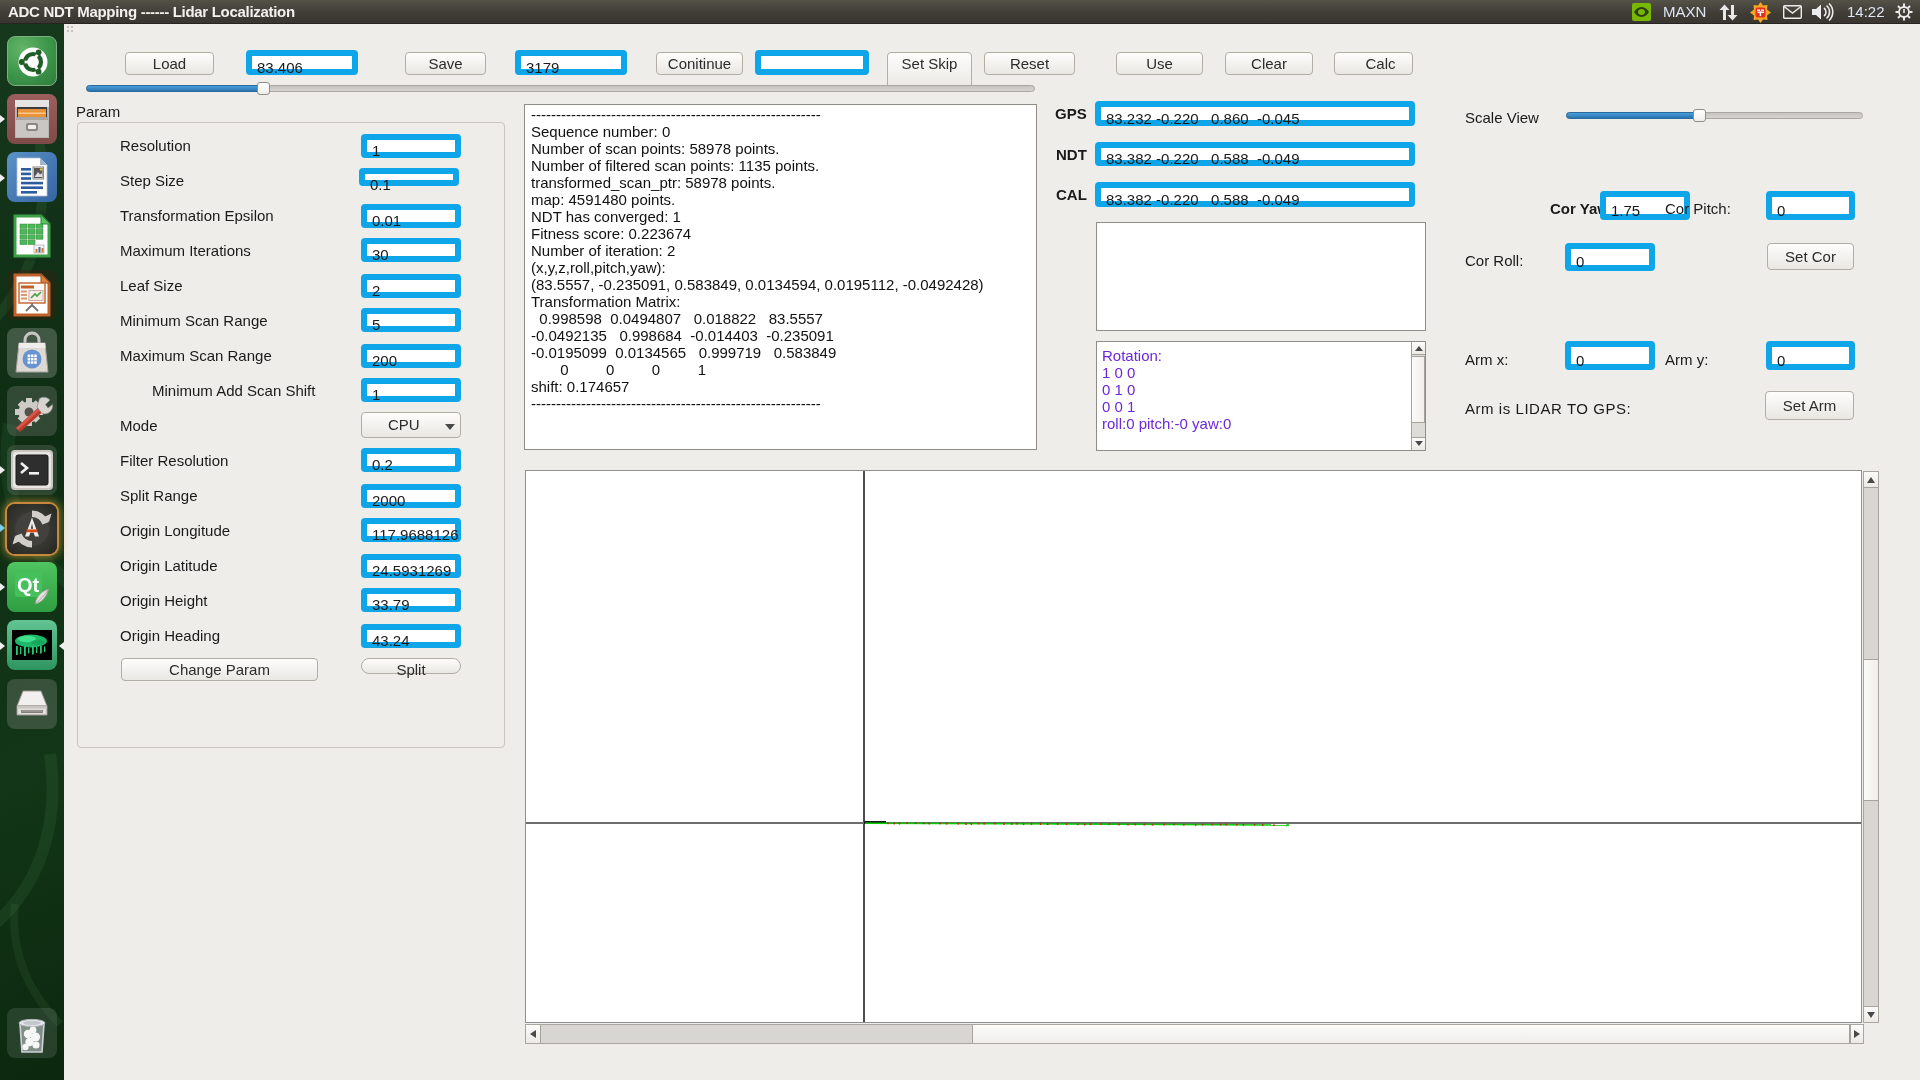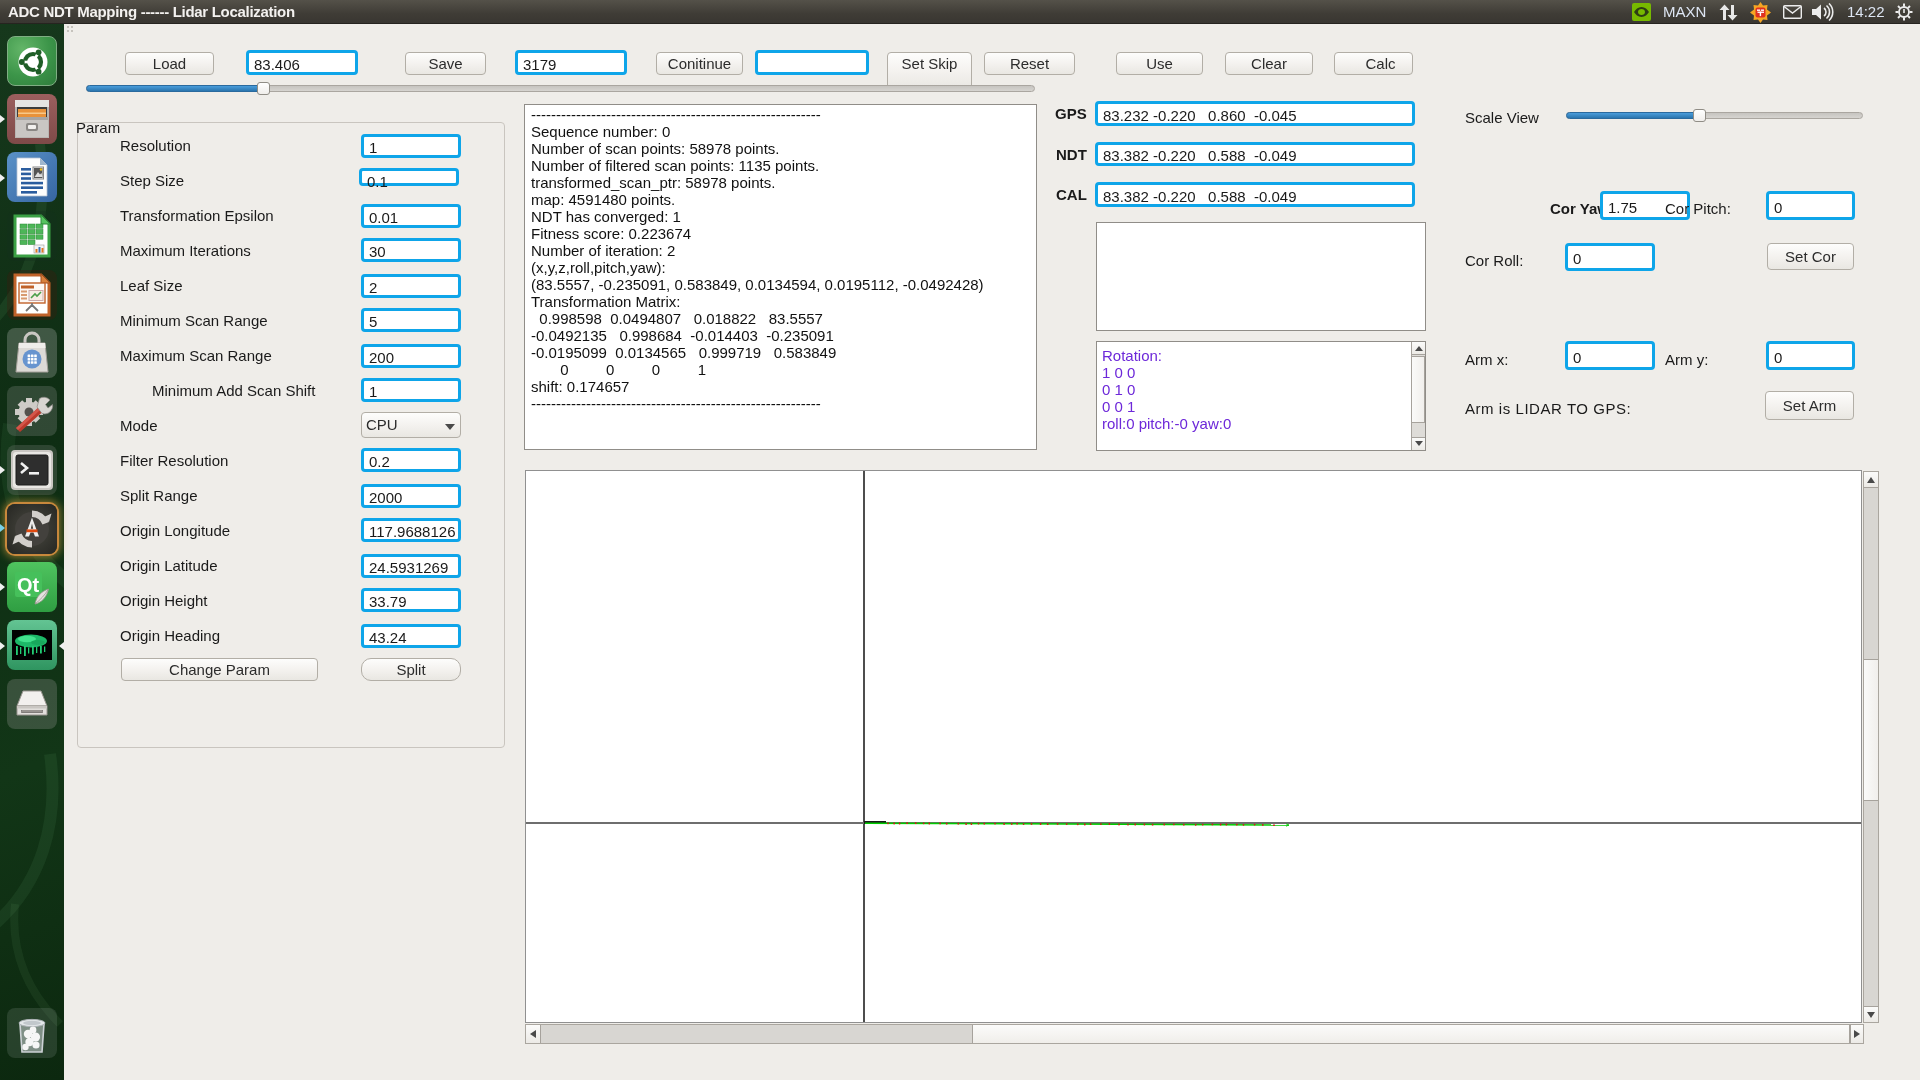--- a/index.html
+++ b/index.html
@@ -10,21 +10,21 @@
 #panel { left:0; top:0; width:1920px; height:24px; background:linear-gradient(#545149,#3f3c36 60%,#393631); border-bottom:1px solid #262420; }
 #title { left:8px; top:3px; font-size:15px; font-weight:bold; color:#f3f1ef; letter-spacing:-0.3px; }
 .tray { color:#dde5f2; font-size:15px; top:3px; }
 
 #launcher { left:0; top:24px; width:64px; height:1056px; background:linear-gradient(160deg,#16381c 0%,#0e2d13 40%,#123617 70%,#0c280f 100%); }
 .tile { position:absolute; left:7px; width:50px; height:50px; border-radius:8px; }
 .larrow { position:absolute; left:0; width:0; height:0; border-top:4px solid transparent; border-bottom:4px solid transparent; border-left:5px solid #f0f0f0; }
 .rarrow { position:absolute; left:59px; width:0; height:0; border-top:4px solid transparent; border-bottom:4px solid transparent; border-right:5px solid #f0f0f0; }
 
 .btn { position:absolute; background:linear-gradient(#fdfdfc,#f4f2ef 50%,#e9e7e2); border:1px solid #b2aea6; border-radius:4px; font-size:15px; color:#2c2c2c; text-align:center; }
-.field { position:absolute; background:#fff; border:3px solid #0ea5e9; border-radius:4px; font-size:15px; color:#1a1a1a; padding-left:5px; }
+.field { position:absolute; background:#fff; border:6px solid #0ea5e9; border-radius:4px; font-size:15px; color:#1a1a1a; padding-left:5px; }
 .lbl { position:absolute; font-size:15px; color:#1a1a1a; white-space:nowrap; }
 .whitebox { position:absolute; background:#fff; border:1px solid #908d88; }
 </style>
 </head>
 <body>
 <div id="panel" class="abs"></div>
 <div id="title" class="abs">ADC NDT Mapping ------ Lidar Localization</div>
 <div id="launcher" class="abs">
 <svg width="64" height="1056" viewBox="0 0 64 1056" style="position:absolute;left:0;top:0">
 <path d="M -10 300 C 30 260 50 200 40 120" stroke="rgba(120,200,130,0.10)" stroke-width="10" fill="none"></path>
@@ -50,54 +50,54 @@
 <div class="btn" style="left:984px; top:52px; width:91px; height:23px; line-height:21px;">Reset</div>
 <div class="btn" style="left:1116px; top:52px; width:87px; height:23px; line-height:21px;">Use</div>
 <div class="btn" style="left:1225px; top:52px; width:88px; height:23px; line-height:21px;">Clear</div>
 <div class="btn" style="left:1334px; top:52px; width:79px; height:23px; line-height:21px;padding-left:14px;">Calc</div>
 
 <div class="abs" style="left:86px; top:85px; width:949px; height:7px; background:linear-gradient(#c6c4c0,#d6d4d0); border:1px solid #aaa6a0; border-radius:4px;"></div>
 <div class="abs" style="left:86px; top:85px; width:178px; height:7px; background:linear-gradient(#4a9ddb,#2a75ae); border:1px solid #2a6a9e; border-radius:4px;"></div>
 <div class="abs" style="left:257px; top:82px; width:13px; height:13px; background:linear-gradient(#ffffff,#f0eeeb); border:1px solid #908d86; border-radius:3px;"></div>
 
 <div class="abs" style="left:77px; top:122px; width:428px; height:626px; border:1px solid #c9c5bf; border-radius:4px;"></div>
-<div class="lbl" style="left:76px; top:103px;margin-top:16px;">Param</div>
+<div class="lbl" style="left:76px; top:103px;">Param</div>
 <div class="lbl" style="left:120px; top:137px;">Resolution</div>
 <div class="field" style="left:361px; top:134px; width:100px; height:24px; line-height:22px;">1</div>
 <div class="lbl" style="left:120px; top:172px;">Step Size</div>
 <div class="field" style="left:359px; top:168px; width:100px; height:18px; line-height:22px;">0.1</div>
 <div class="lbl" style="left:120px; top:207px;">Transformation Epsilon</div>
 <div class="field" style="left:361px; top:204px; width:100px; height:24px; line-height:22px;">0.01</div>
 <div class="lbl" style="left:120px; top:242px;">Maximum Iterations</div>
 <div class="field" style="left:361px; top:238px; width:100px; height:24px; line-height:22px;">30</div>
 <div class="lbl" style="left:120px; top:277px;">Leaf Size</div>
 <div class="field" style="left:361px; top:274px; width:100px; height:24px; line-height:22px;">2</div>
 <div class="lbl" style="left:120px; top:312px;">Minimum Scan Range</div>
 <div class="field" style="left:361px; top:308px; width:100px; height:24px; line-height:22px;">5</div>
 <div class="lbl" style="left:120px; top:347px;">Maximum Scan Range</div>
 <div class="field" style="left:361px; top:344px; width:100px; height:24px; line-height:22px;">200</div>
 <div class="lbl" style="left:120px; top:382px;margin-left:32px;">Minimum Add Scan Shift</div>
 <div class="field" style="left:361px; top:378px; width:100px; height:24px; line-height:22px;">1</div>
 <div class="lbl" style="left:120px; top:417px;">Mode</div>
-<div class="btn" style="left:361px; top:412px; width:100px; height:26px; line-height:24px; text-align:left; padding-left:4px;">CPU</div>
+<div class="btn" style="left:361px; top:412px; width:100px; height:26px; line-height:24px; text-align:left; padding-left:26px;">CPU</div>
 <div class="abs" style="left:445px; top:424px; width:0; height:0; border-left:5px solid transparent; border-right:5px solid transparent; border-top:6px solid #4a4a4a;"></div>
 <div class="lbl" style="left:120px; top:452px;">Filter Resolution</div>
 <div class="field" style="left:361px; top:448px; width:100px; height:24px; line-height:22px;">0.2</div>
 <div class="lbl" style="left:120px; top:487px;">Split Range</div>
 <div class="field" style="left:361px; top:484px; width:100px; height:24px; line-height:22px;">2000</div>
 <div class="lbl" style="left:120px; top:522px;">Origin Longitude</div>
 <div class="field" style="left:361px; top:518px; width:100px; height:24px; line-height:22px;">117.9688126</div>
 <div class="lbl" style="left:120px; top:557px;">Origin Latitude</div>
 <div class="field" style="left:361px; top:554px; width:100px; height:24px; line-height:22px;">24.5931269</div>
 <div class="lbl" style="left:120px; top:592px;">Origin Height</div>
 <div class="field" style="left:361px; top:588px; width:100px; height:24px; line-height:22px;">33.79</div>
 <div class="lbl" style="left:120px; top:627px;">Origin Heading</div>
 <div class="field" style="left:361px; top:624px; width:100px; height:24px; line-height:22px;">43.24</div>
 <div class="btn" style="left:121px; top:658px; width:197px; height:23px; line-height:21px;">Change Param</div>
-<div class="btn" style="left:361px; top:658px; width:100px; height:23px; line-height:21px;border-radius:10px;">Split</div>
+<div class="btn" style="left:361px; top:658px; width:100px; height:16px; line-height:21px;border-radius:10px;">Split</div>
 
 <div class="whitebox" style="left:524px; top:104px; width:513px; height:346px;"></div>
 <div class="abs" style="left:531px; top:106px; font-size:15px; line-height:17px; color:#111; white-space:pre;">----------------------------------------------------------<br>Sequence number: 0<br>Number of scan points: 58978 points.<br>Number of filtered scan points: 1135 points.<br>transformed_scan_ptr: 58978 points.<br>map: 4591480 points.<br>NDT has converged: 1<br>Fitness score: 0.223674<br>Number of iteration: 2<br>(x,y,z,roll,pitch,yaw):<br>(83.5557, -0.235091, 0.583849, 0.0134594, 0.0195112, -0.0492428)<br>Transformation Matrix:<br>&nbsp; 0.998598&nbsp; 0.0494807&nbsp;&nbsp; 0.018822&nbsp;&nbsp; 83.5557<br>-0.0492135&nbsp;&nbsp; 0.998684&nbsp; -0.014403&nbsp; -0.235091<br>-0.0195099&nbsp; 0.0134565&nbsp;&nbsp; 0.999719&nbsp;&nbsp; 0.583849<br>&nbsp;&nbsp;&nbsp;&nbsp;&nbsp;&nbsp;&nbsp;0&nbsp;&nbsp;&nbsp;&nbsp;&nbsp;&nbsp;&nbsp;&nbsp; 0&nbsp;&nbsp;&nbsp;&nbsp;&nbsp;&nbsp;&nbsp;&nbsp; 0&nbsp;&nbsp;&nbsp;&nbsp;&nbsp;&nbsp;&nbsp;&nbsp; 1<br>shift: 0.174657<br>----------------------------------------------------------</div>
 
 <div class="lbl" style="left:1055px; top:105px; font-weight:bold;">GPS</div>
 <div class="field" style="left:1095px; top:101px; width:320px; height:25px; line-height:23px;">83.232 -0.220&nbsp;&nbsp; 0.860&nbsp; -0.045</div>
 <div class="lbl" style="left:1056px; top:146px; font-weight:bold;">NDT</div>
 <div class="field" style="left:1095px; top:142px; width:320px; height:24px; line-height:22px;">83.382 -0.220&nbsp;&nbsp; 0.588&nbsp; -0.049</div>
 <div class="lbl" style="left:1056px; top:186px; font-weight:bold;">CAL</div>
 <div class="field" style="left:1095px; top:182px; width:320px; height:25px; line-height:23px;">83.382 -0.220&nbsp;&nbsp; 0.588&nbsp; -0.049</div>

